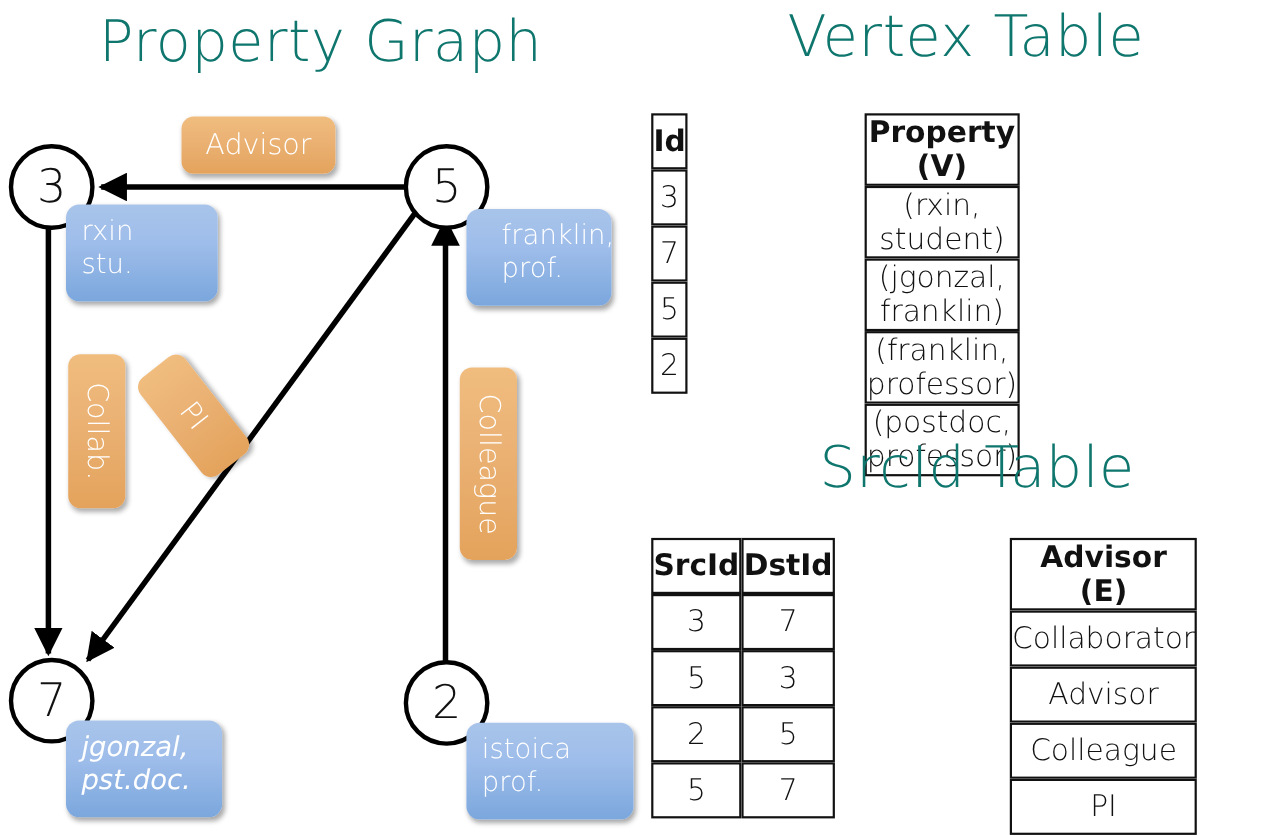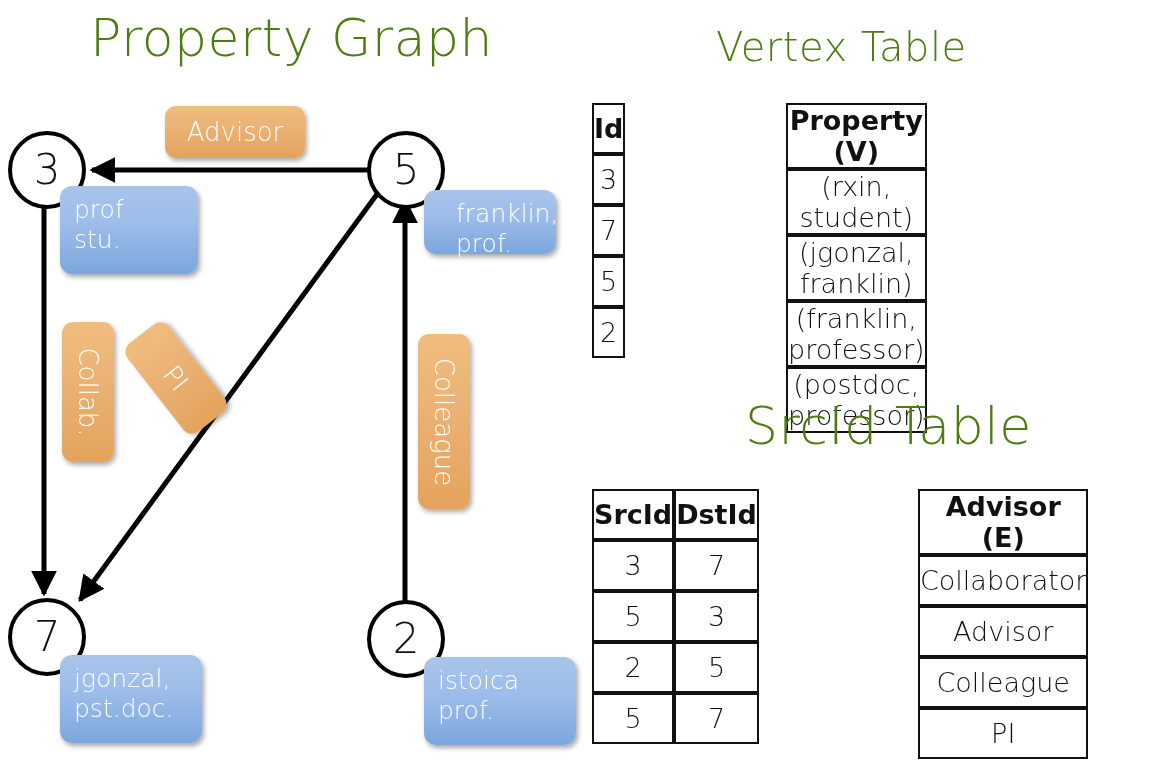--- a/index.html
+++ b/index.html
@@ -8,26 +8,26 @@
     font-family:"Liberation Sans","DejaVu Sans",sans-serif;
     color:#000;
   }
   .panel{position:absolute;}
 
   
   .big-title{
     position:absolute;
     font-family:"DejaVu Sans","Liberation Sans",sans-serif;
     font-weight:300;
-    color:#4d7c0f;
+    color:#0f766e;
     white-space:nowrap;
     letter-spacing:.5px;
   }
   #title-property-graph{left:90px;top:8px;font-size:52px;}
-  #title-vertex-table{left:716px;top:24px;font-size:40px;}
+  #title-vertex-table{left:716px;top:4px;font-size:52px;}
   #title-edge-table{left:745px;top:396px;font-size:52px;}
 
   
   #graph{left:0;top:0;width:585px;height:760px;}
   #graph svg{position:absolute;left:0;top:0;}
 
   .node{
     position:absolute;
     width:78px;height:78px;border-radius:50%;
     background:#fff;border:4px solid #000;
@@ -134,30 +134,30 @@
     <span>5</span>
   </div>
   <div class="node" style="left:8px;top:598px;">
     <span>7</span>
   </div>
   <div class="node" style="left:367px;top:600px;">
     <span>2</span>
   </div>
 
   <div class="vbox" style="left:60px;top:186px;width:138px;height:88px;">
-    <div>prof</div>
+    <div>rxin</div>
     <div>stu.</div>
   </div>
 
-  <div class="vbox" style="left:424px;top:190px;width:132px;height:64px;padding-left:32px;">
+  <div class="vbox" style="left:424px;top:190px;width:132px;height:88px;padding-left:32px;">
     <div>franklin,</div>
     <div>prof.</div>
   </div>
 
-  <div class="vbox" style="left:60px;top:655px;width:142px;height:88px;">
+  <div class="vbox" style="left:60px;top:655px;width:142px;height:88px;font-style:italic;">
     <div>jgonzal,</div>
     <div>pst.doc.</div>
   </div>
 
   <div class="vbox" style="left:424px;top:657px;width:152px;height:88px;">
     <div>istoica</div>
     <div>prof.</div>
   </div>
 
   <div class="ebox" style="left:165px;top:106px;width:140px;height:52px;">

